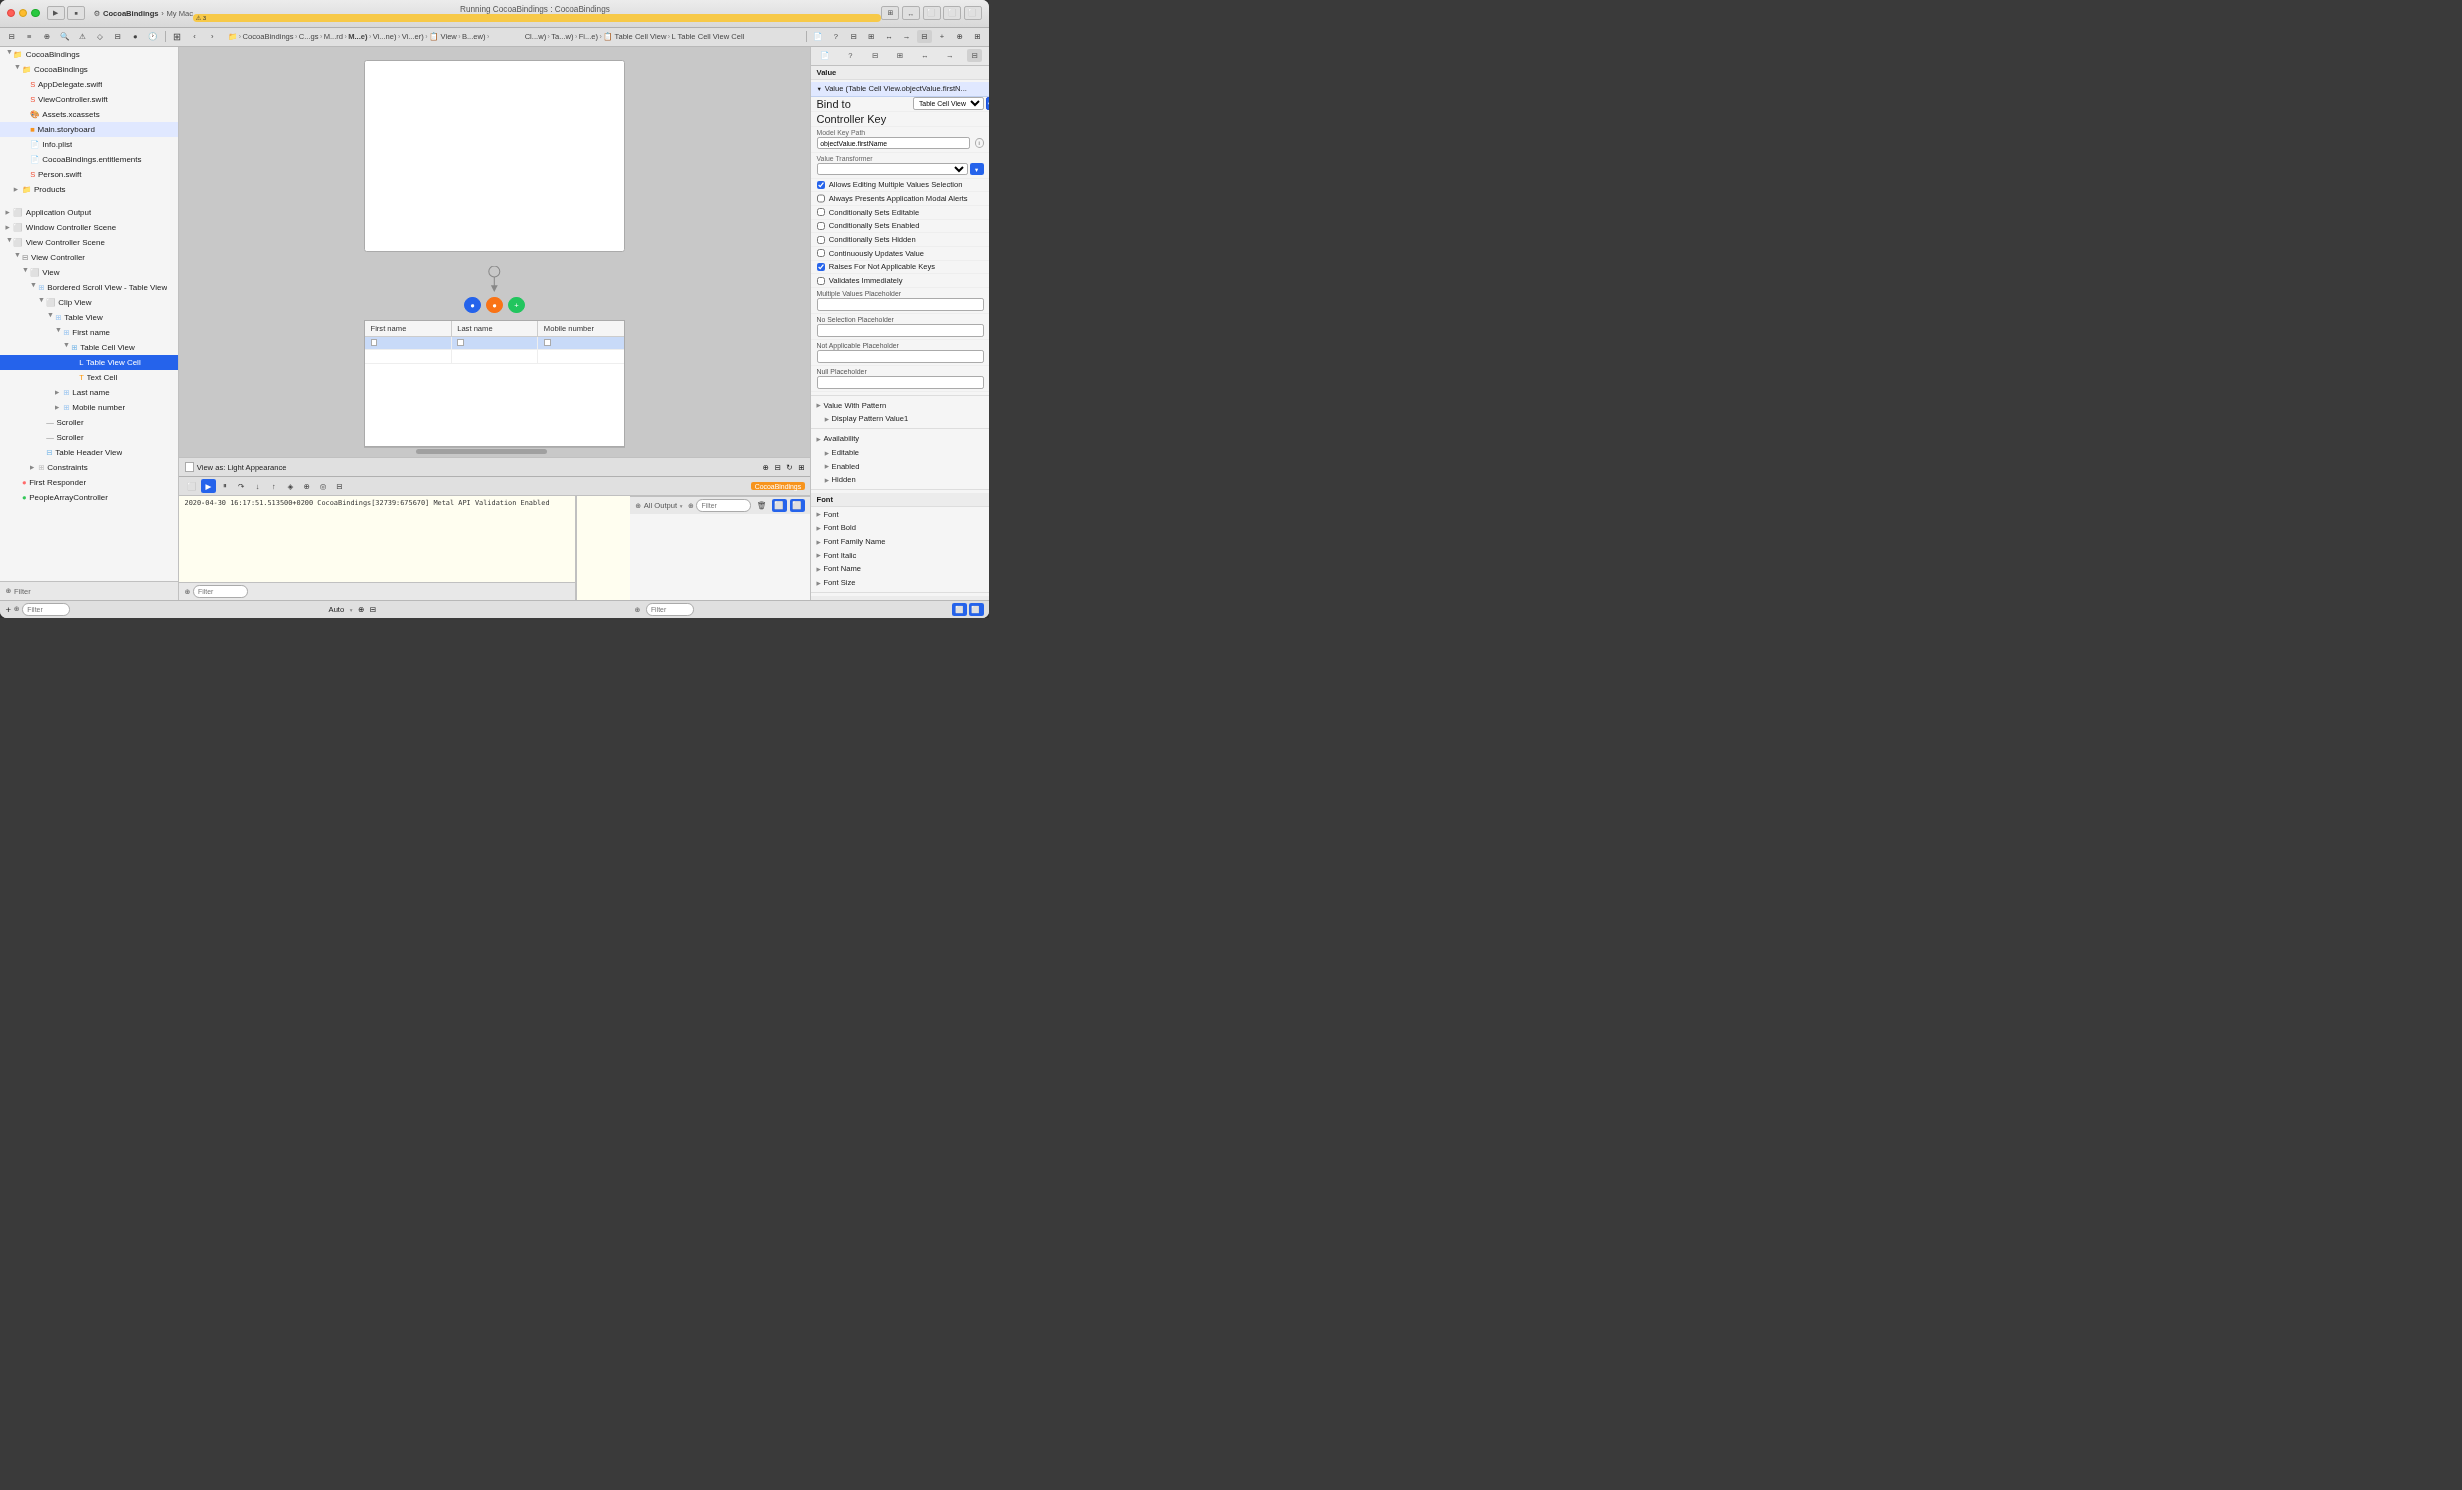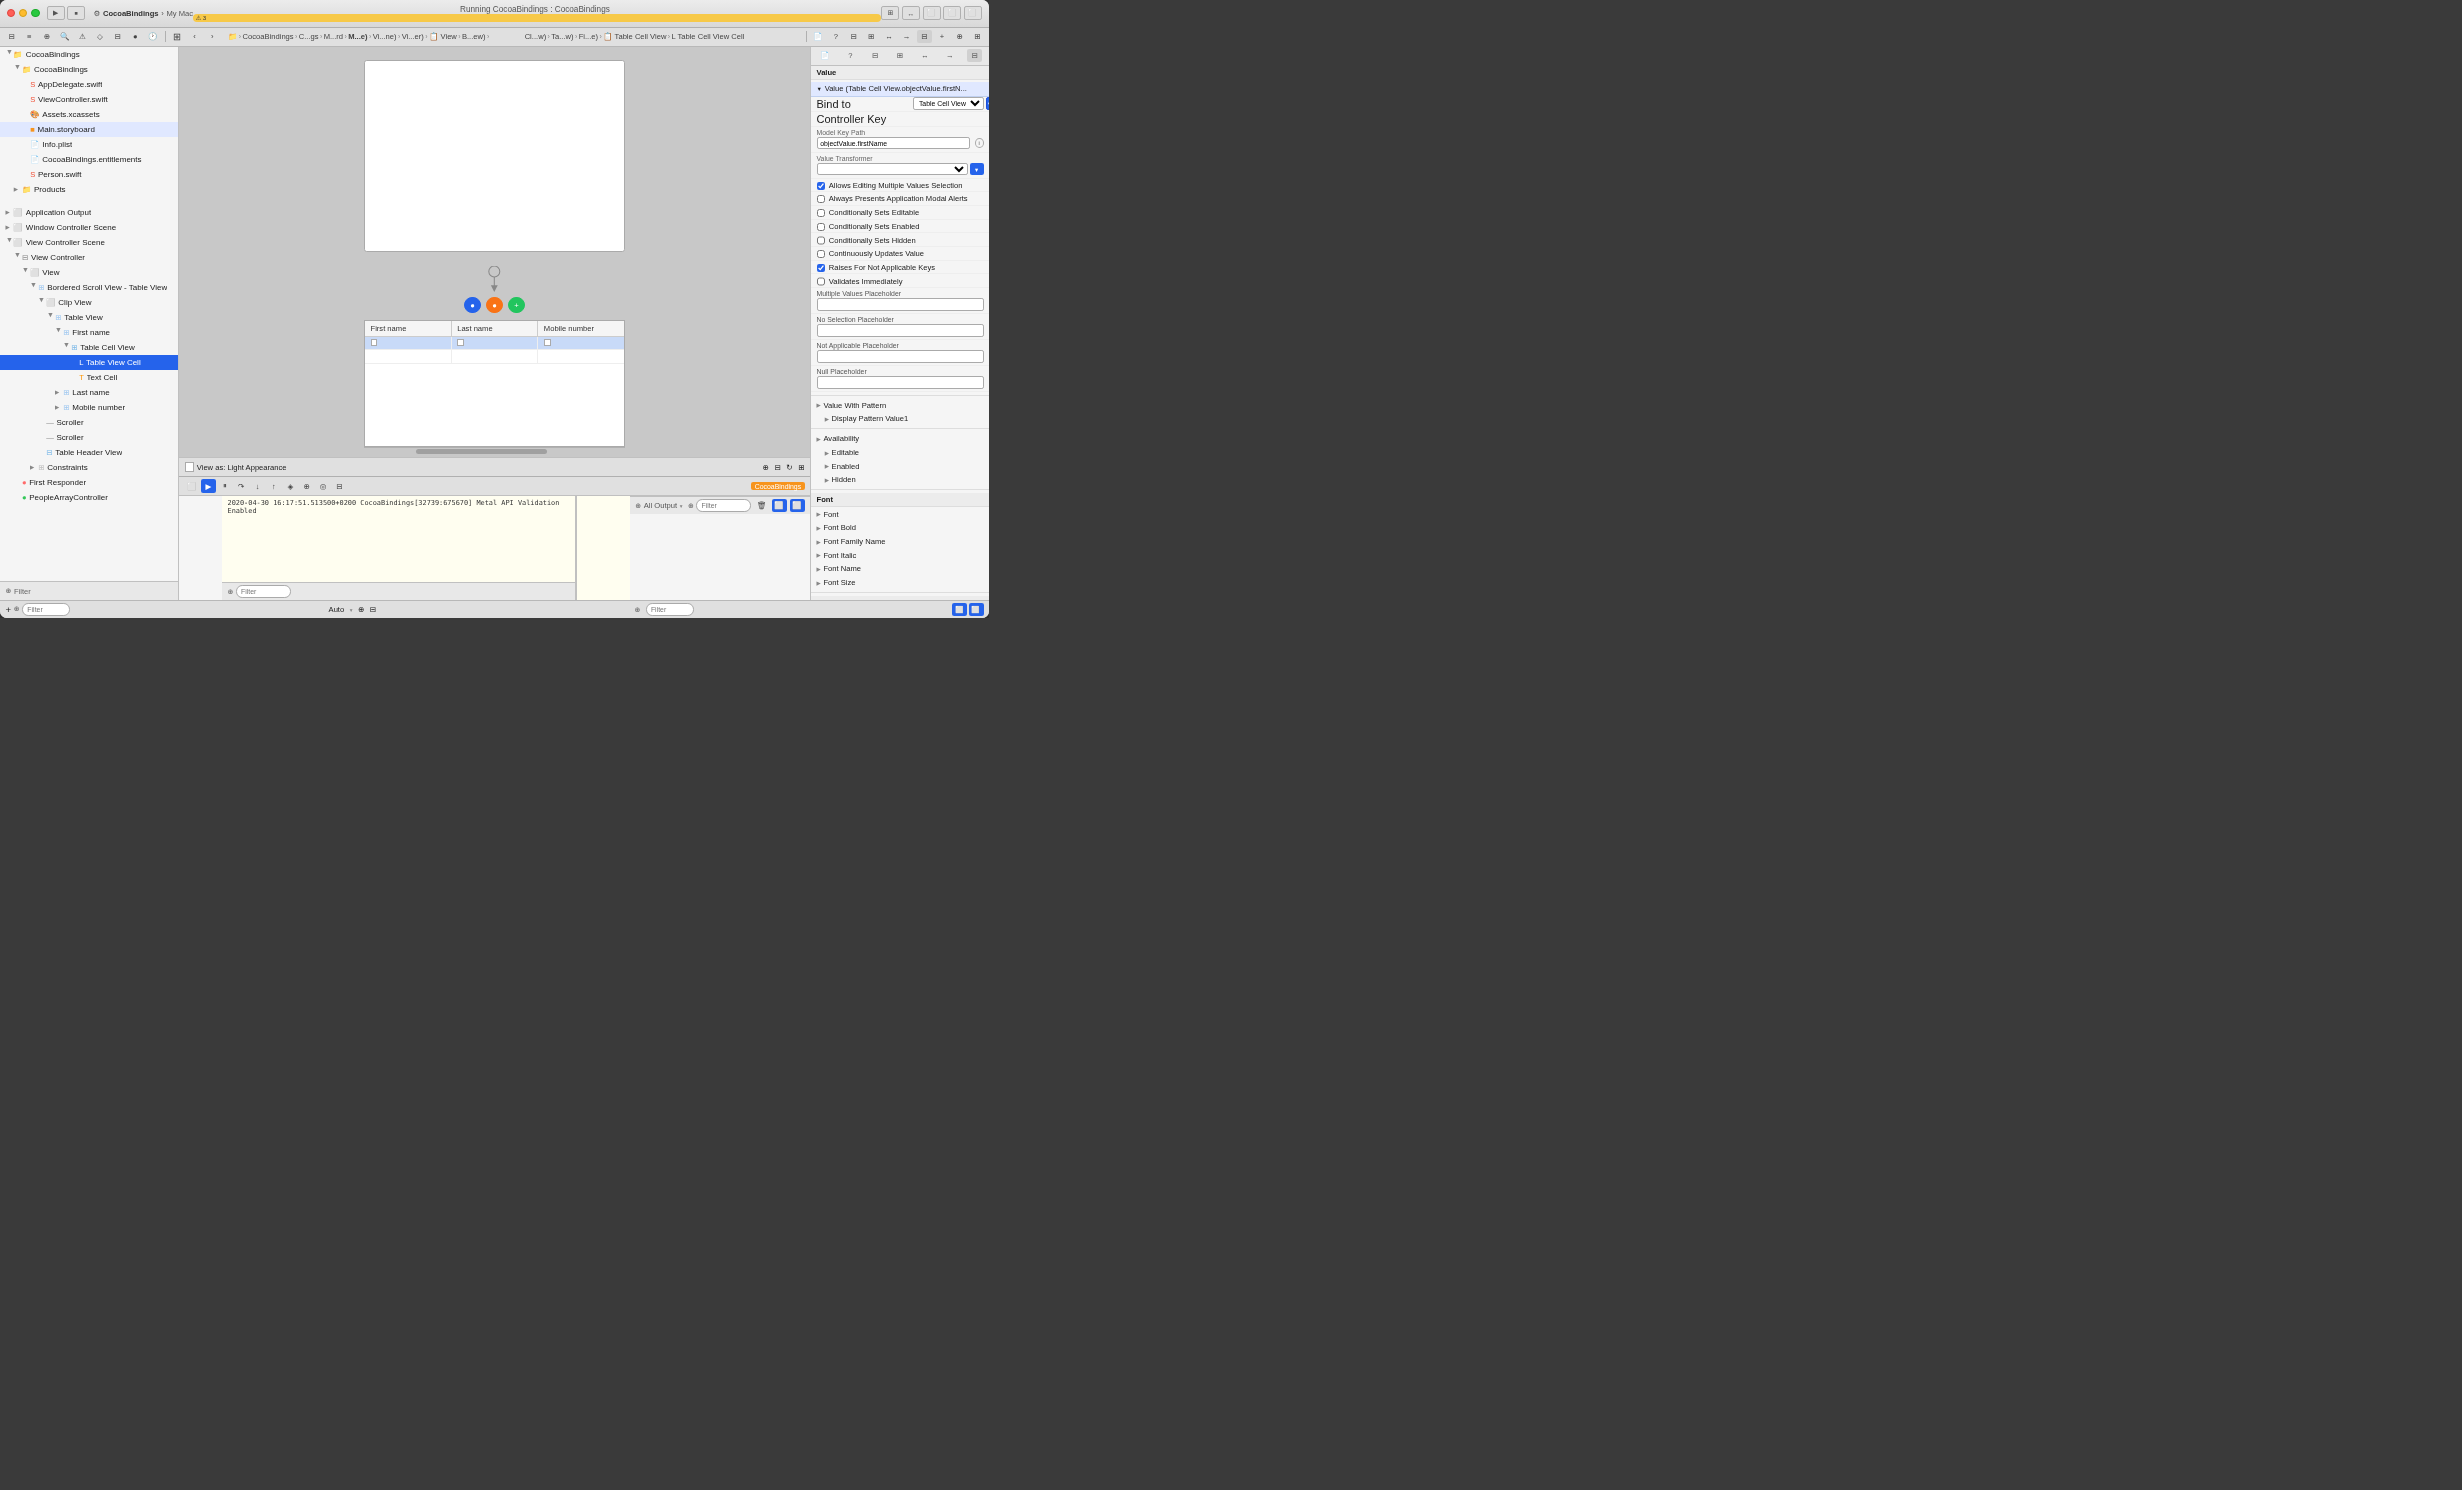--- a/index.html
+++ b/index.html
@@ -319,21 +319,20 @@
       background: #e0e0e0;
       border-bottom: 0.7px solid #c0c0c0;
       display: flex;
       align-items: center;
       padding: 0 5.5px;
       gap: 2.7px;
     }
     .bottom-content {
       flex: 1;
       display: flex;
-      margin-left: 43px;
     }
     .debug-left {
       flex: 1;
       border-right: 0.7px solid #c0c0c0;
       display: flex;
       flex-direction: column;
     }
     .debug-console {
       flex: 1;
       background: #fffef0;
@@ -455,21 +454,21 @@
       font-size: 6.9px;
       padding: 0 1.4px;
     }
     .binding-checkbox {
       width: 8.2px;
       height: 8.2px;
       margin-right: 4.1px;
     }
     .binding-checkbox-row {
       display: flex;
-      align-items: flex-end;
+      align-items: center;
       padding: 1.4px 5.5px;
       height: 13.7px;
       border-bottom: 0.7px solid #eee;
       font-size: 7.6px;
     }
     .binding-text-field {
       height: 12.4px;
       border: 0.7px solid #aaa;
       border-radius: 2.1px;
       background: white;

